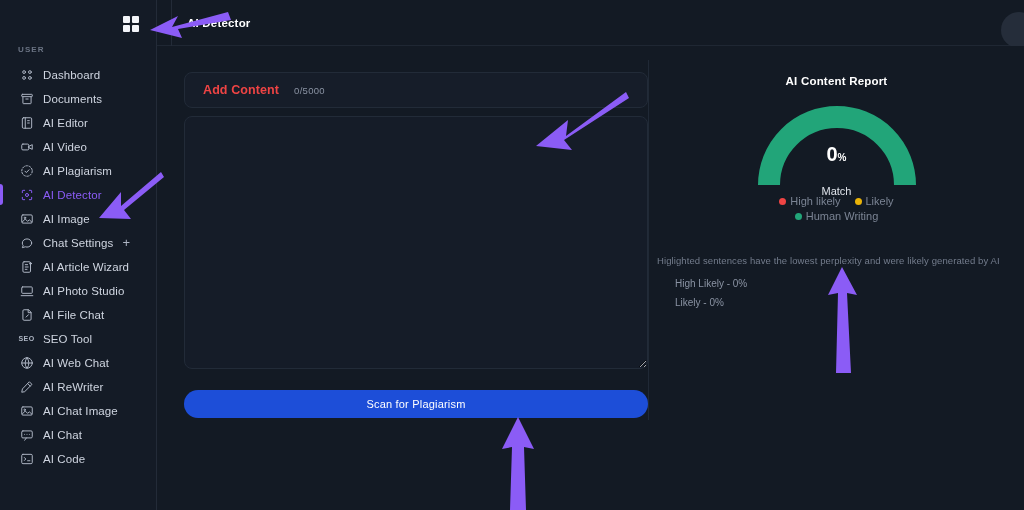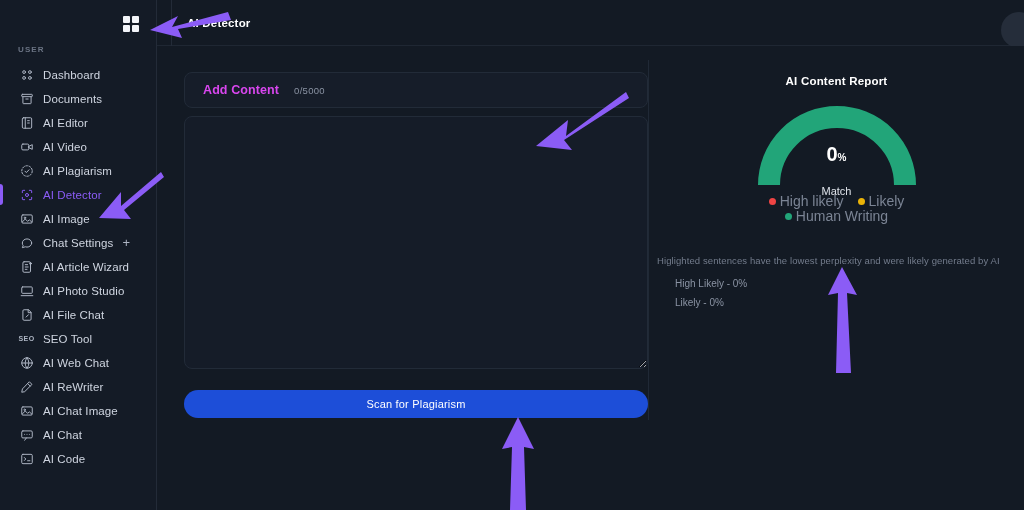--- a/index.html
+++ b/index.html
@@ -155,21 +155,21 @@
   }
   #add-content-card {
     height: 36px;
     display: flex;
     align-items: center;
     padding-left: 18px;
   }
   #add-content-title {
     font-size: 12.5px;
     font-weight: 700;
-    color: #d946ef;
+    color: #ef4444;
     letter-spacing: 0.1px;
   }
   #char-counter {
     font-size: 9.5px;
     color: #8a93a3;
     margin-left: 15px;
     letter-spacing: 0.3px;
   }
   #content-textarea {
     margin-top: 8px;
@@ -251,21 +251,21 @@
     transform: translateX(-50%);
     top: 147px;
     width: 200px;
     text-align: center;
     line-height: 13px;
   }
   .legend-item {
     display: inline-flex;
     align-items: center;
     margin: 0 7px;
-    font-size: 14px;
+    font-size: 11px;
     color: #7b8494;
     white-space: nowrap;
   }
   .legend-dot {
     width: 7px; height: 7px;
     border-radius: 50%;
     margin-right: 4px;
     flex: 0 0 7px;
   }
   #report-note {

